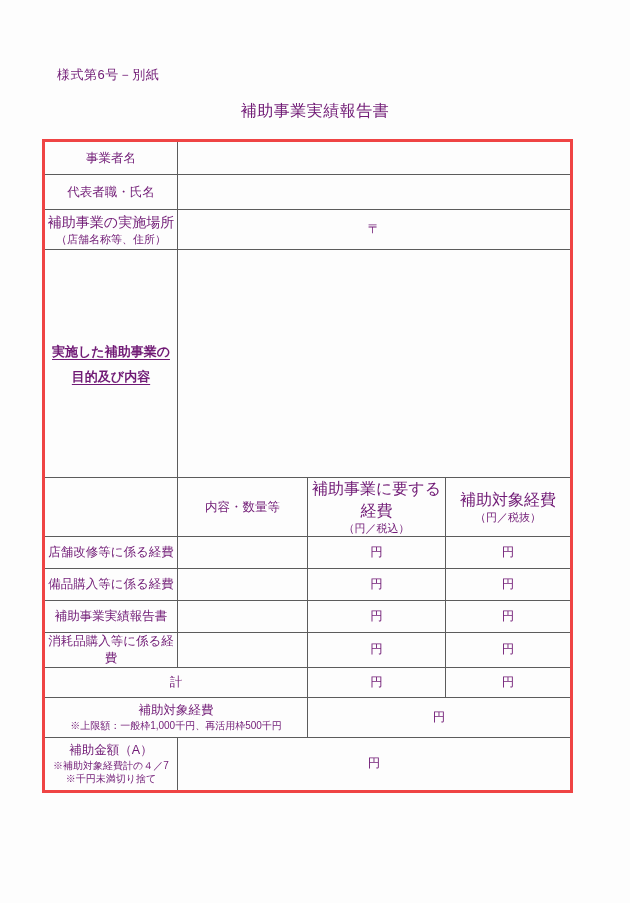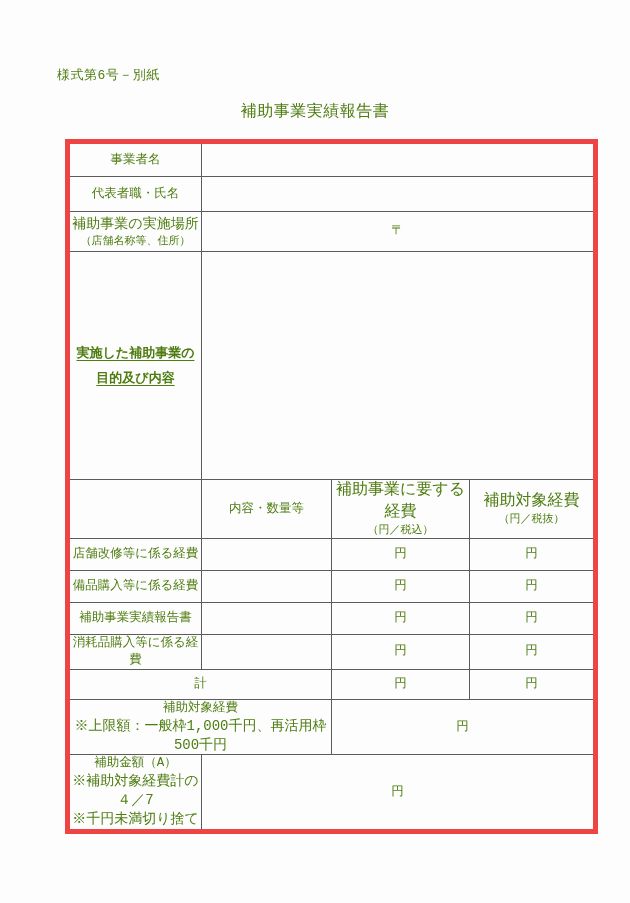--- a/index.html
+++ b/index.html
@@ -1,36 +1,36 @@
 <!DOCTYPE html>
 <html><head>
 <meta charset="utf-8">
 <style>
   html,body{margin:0;padding:0;background:#e9e9e9;}
   .page{
     position:relative;
     width:630px;height:903px;
     background:#fdfdfd;
-    font-family:Liberation Mono, monospace;
-    color:#4d7c0f;
+    font-family:Liberation Sans, sans-serif;
+    color:#701a75;
     overflow:hidden;
   }
   .form-number{
     position:absolute;left:57px;top:66px;
     font-size:13px;letter-spacing:0.5px;
   }
   .doc-title{
     position:absolute;left:0;right:0;top:101px;
     text-align:center;font-size:16px;letter-spacing:0.5px;
   }
   table.report{
-    position:absolute;left:65px;top:139px;
+    position:absolute;left:42px;top:139px;
     width:528px;
     border-collapse:collapse;table-layout:fixed;
-    border:5px solid #ef4444;
+    border:3px solid #ef4444;
   }
   table.report td{
     border:1px solid #5c5c5c;
     padding:0;
     font-size:12.5px;
     text-align:center;
     vertical-align:middle;
     line-height:1.35;
     overflow:hidden;
   }
@@ -39,21 +39,21 @@
   tr.r3 td{height:39px;}
   tr.r4 td{height:35px;}
   tr.r5 td{height:227px;}
   tr.r6 td{height:36px;}
   tr.rx td{height:31px;}
   tr.r11 td{height:29px;}
   tr.r12 td{height:39px;}
   tr.r13 td{height:52px;}
   .sub{font-size:11px;letter-spacing:0;}
   .sub2{font-size:14px;}
-  .note{font-size:14px;line-height:1.35;}
+  .note{font-size:10px;line-height:1.35;}
   .postal{
     text-align:left;vertical-align:top;
     padding:4px 0 0 7px;font-size:13px;
   }
   .purpose-label div{
     display:block;
     font-weight:bold;
     font-size:13px;
     text-decoration:underline;
     text-underline-offset:3px;

